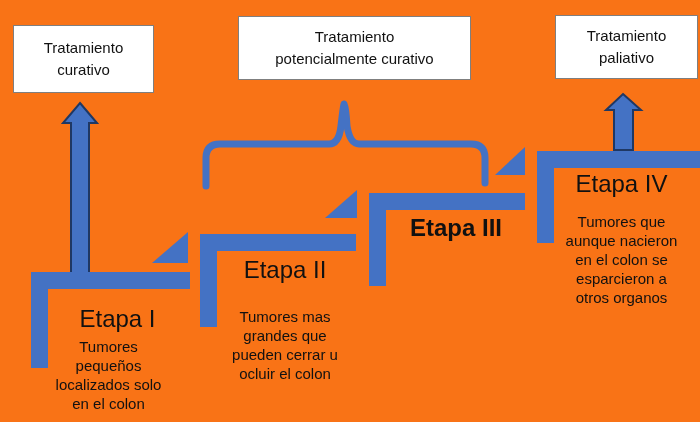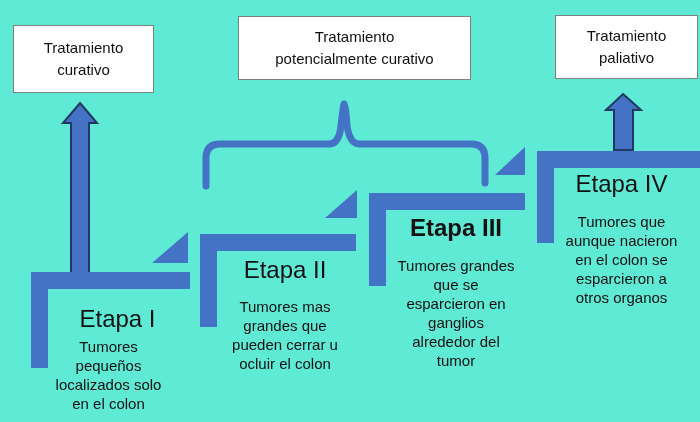--- a/index.html
+++ b/index.html
@@ -3,21 +3,21 @@
 <meta charset="utf-8">
 <style>
   :root{
     --shape_blue:#4472C4;
     --arrow_outline:#1F3864;
     --box_border:#7F7F7F;
     --text_color:#111111;
   }
   html,body{margin:0;padding:0;background:#ffffff;}
   .canvas{
-    position:relative;width:700px;height:422px;background:#5eead4;overflow:hidden;
+    position:relative;width:700px;height:422px;background:#f97316;overflow:hidden;
     font-family:"Liberation Sans",sans-serif;color:var(--text_color);
   }
   .tbox{
     position:absolute;border:1px solid var(--box_border);background:#ffffff;
     display:flex;align-items:center;justify-content:center;text-align:center;
     font-size:15px;line-height:1.45;white-space:pre-line;
   }
   #box-curative{left:13px;top:25px;width:139px;height:66px;}
   #box-potential{left:238px;top:16px;width:231px;height:62px;}
   #box-palliative{left:555px;top:15px;width:141px;height:62px;}
@@ -35,21 +35,21 @@
   #s3-hbar{left:369px;top:193px;width:156px;height:17px;}
   #s3-vbar{left:369px;top:193px;width:17px;height:93px;}
   #s4-hbar{left:537px;top:151px;width:163px;height:17px;}
   #s4-vbar{left:537px;top:151px;width:17px;height:92px;}
 
   .stage-title{position:absolute;text-align:center;font-size:24px;}
   .stage-desc{position:absolute;text-align:center;font-size:15px;line-height:19px;white-space:pre-line;}
   #s1-title{left:35px;top:305px;width:165px;}
   #s1-desc{left:26px;top:337px;width:165px;}
   #s2-title{left:203px;top:256px;width:164px;}
-  #s2-desc{left:203px;top:297px;width:164px;}
+  #s2-desc{left:203px;top:307px;width:164px;}
   #s3-title{left:374px;top:214px;width:164px;font-weight:bold;}
   #s3-desc{left:374px;top:256px;width:164px;}
   #s4-title{left:540px;top:170px;width:163px;}
   #s4-desc{left:540px;top:212px;width:163px;}
 </style>
 </head>
 <body>
 
 <div class="canvas">
 
@@ -84,26 +84,20 @@
 localizados solo
 en el colon</div>
 
   <div class="stage-title" id="s2-title">Etapa II</div>
   <div class="stage-desc" id="s2-desc">Tumores mas
 grandes que
 pueden cerrar u
 ocluir el colon</div>
 
   <div class="stage-title" id="s3-title">Etapa III</div>
-  <div class="stage-desc" id="s3-desc">Tumores grandes
-que se
-esparcieron en
-ganglios
-alrededor del
-tumor</div>
 
   <div class="stage-title" id="s4-title">Etapa IV</div>
   <div class="stage-desc" id="s4-desc">Tumores que
 aunque nacieron
 en el colon se
 esparcieron a
 otros organos</div>
 
 </div>
 

